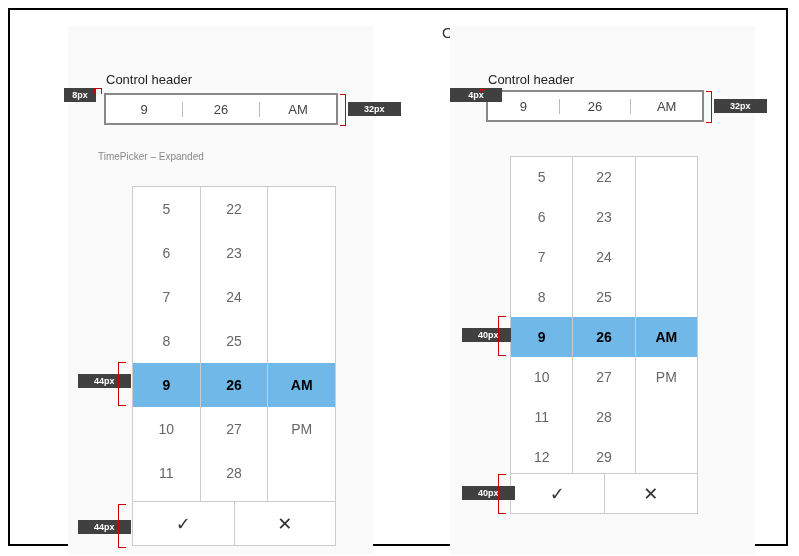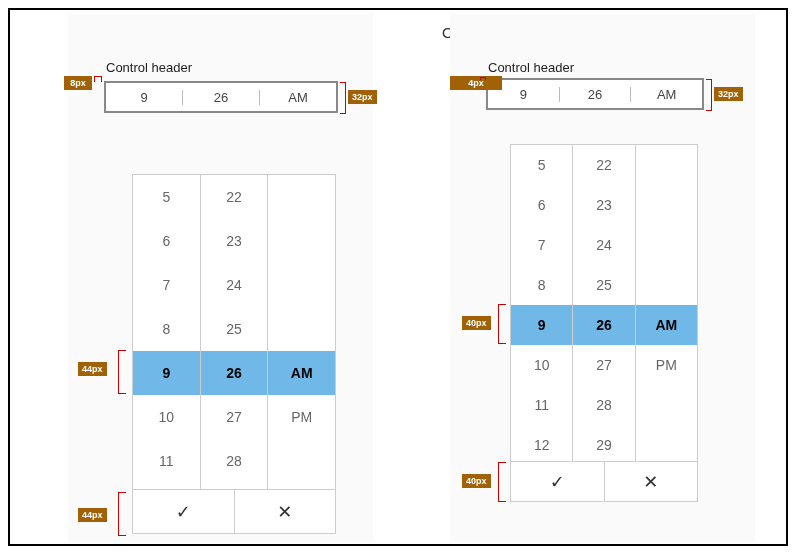--- a/index.html
+++ b/index.html
@@ -11,21 +11,21 @@
   }
   .frame {
     border: 2px solid #000;
     margin: 8px;
     width: 780px;
     height: 538px;
     position: relative;
   }
   .panel {
     position: absolute;
-    top: 4px;
+    top: 16px;
     background: #fafafa;
     width: 305px;
     height: 528px;
   }
   .panel-left { left: 58px; }
   .panel-right { left: 440px; }
   .title {
     position: absolute;
     top: 14px;
     font-size: 15px;
@@ -60,24 +60,24 @@
   .sublabel {
     font-size: 10px;
     color: #888;
     margin-left: 30px;
     margin-top: 26px;
   }
 
   
   .anno {
     position: absolute;
-    background: #a16207;
+    background: #404040;
     color: #fff;
     font-size: 9px;
-    padding: 2px 4px;
+    padding: 2px 16px;
     font-weight: bold;
     display: flex;
     align-items: center;
     justify-content: center;
   }
   .bracket-h {
     position: absolute;
     border-left: 1px solid #c00;
     border-top: 1px solid #c00;
     border-bottom: 1px solid #c00;
@@ -164,20 +164,21 @@
 
     <div class="picker-collapsed">
       <div class="pc-cell">9</div>
       <div class="pc-cell">26</div>
       <div class="pc-cell">AM</div>
     </div>
 
     <div class="bracket-h" style="left:272px; top:68px; width:6px; height:32px; border-left:none; border-right:1px solid #c00;"></div>
     <div class="anno" style="left:280px; top:76px;">32px</div>
 
+    <div class="sublabel">TimePicker – Expanded</div>
 
     <div class="picker-exp">
       <div class="cols">
         <div class="highlight-bar" style="top:176px;"></div>
         <div class="col">
             <div class="cell">5</div>
             <div class="cell">6</div>
             <div class="cell">7</div>
             <div class="cell">8</div>
             <div class="cell sel">9</div>

